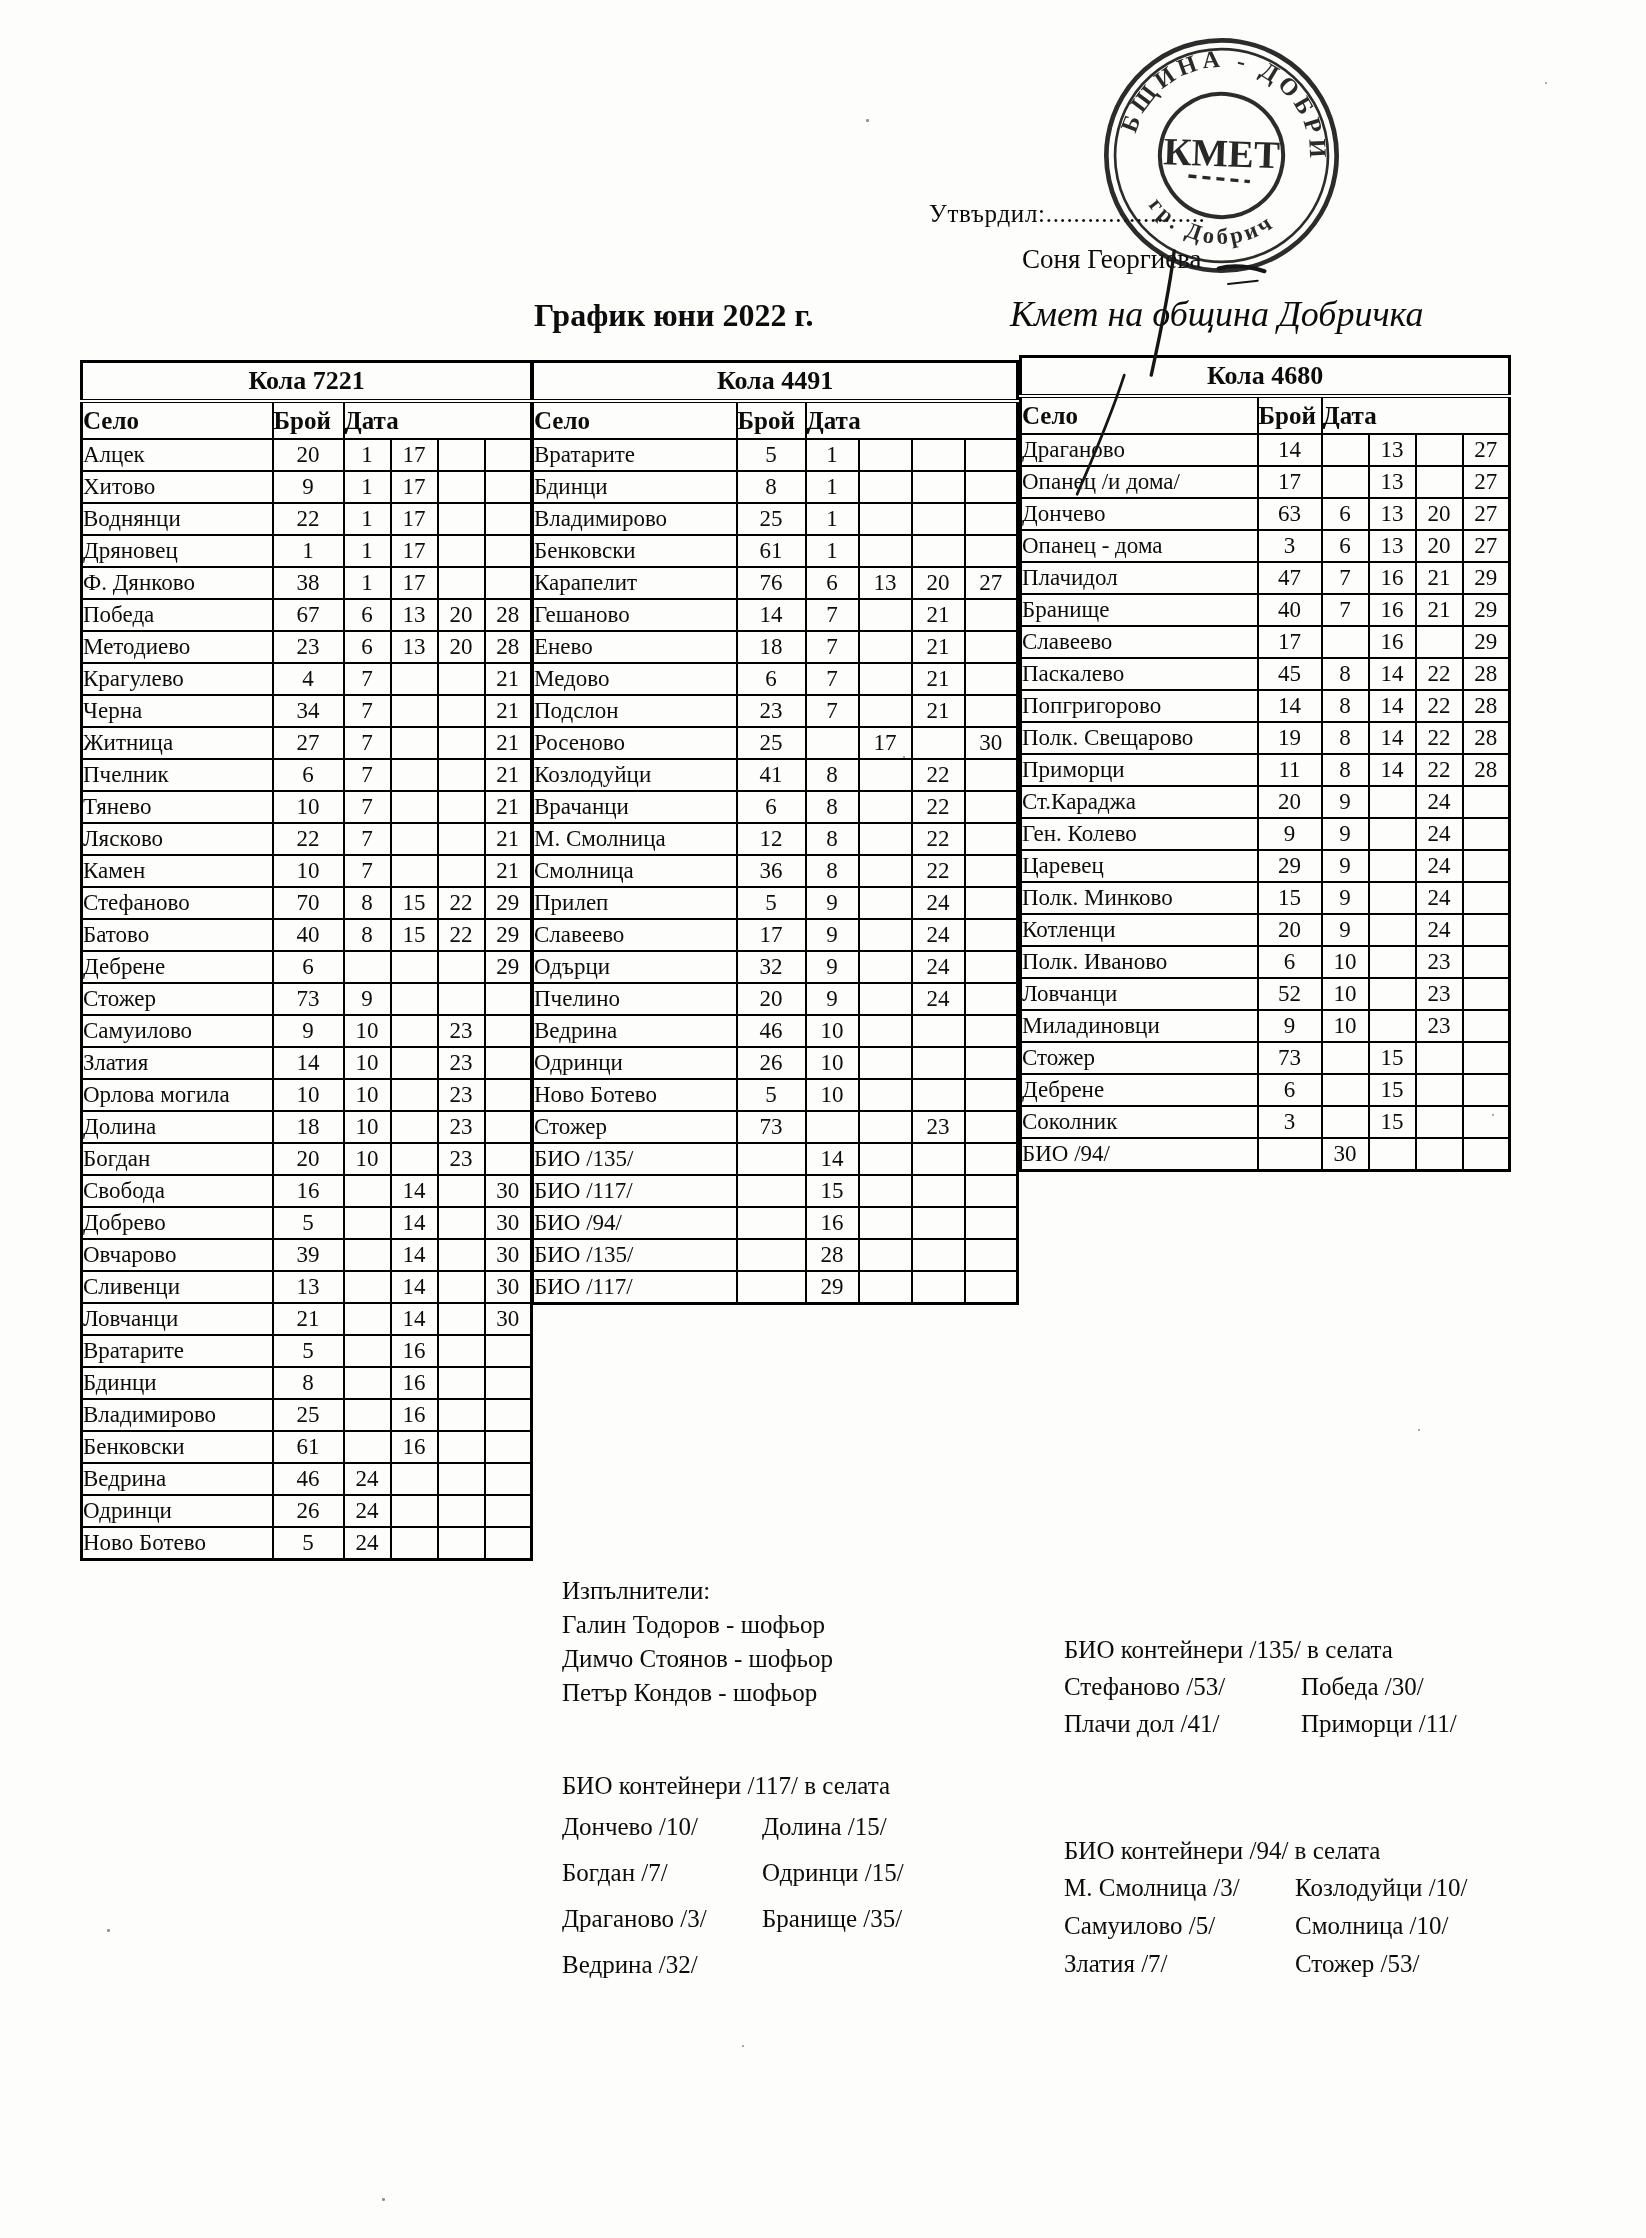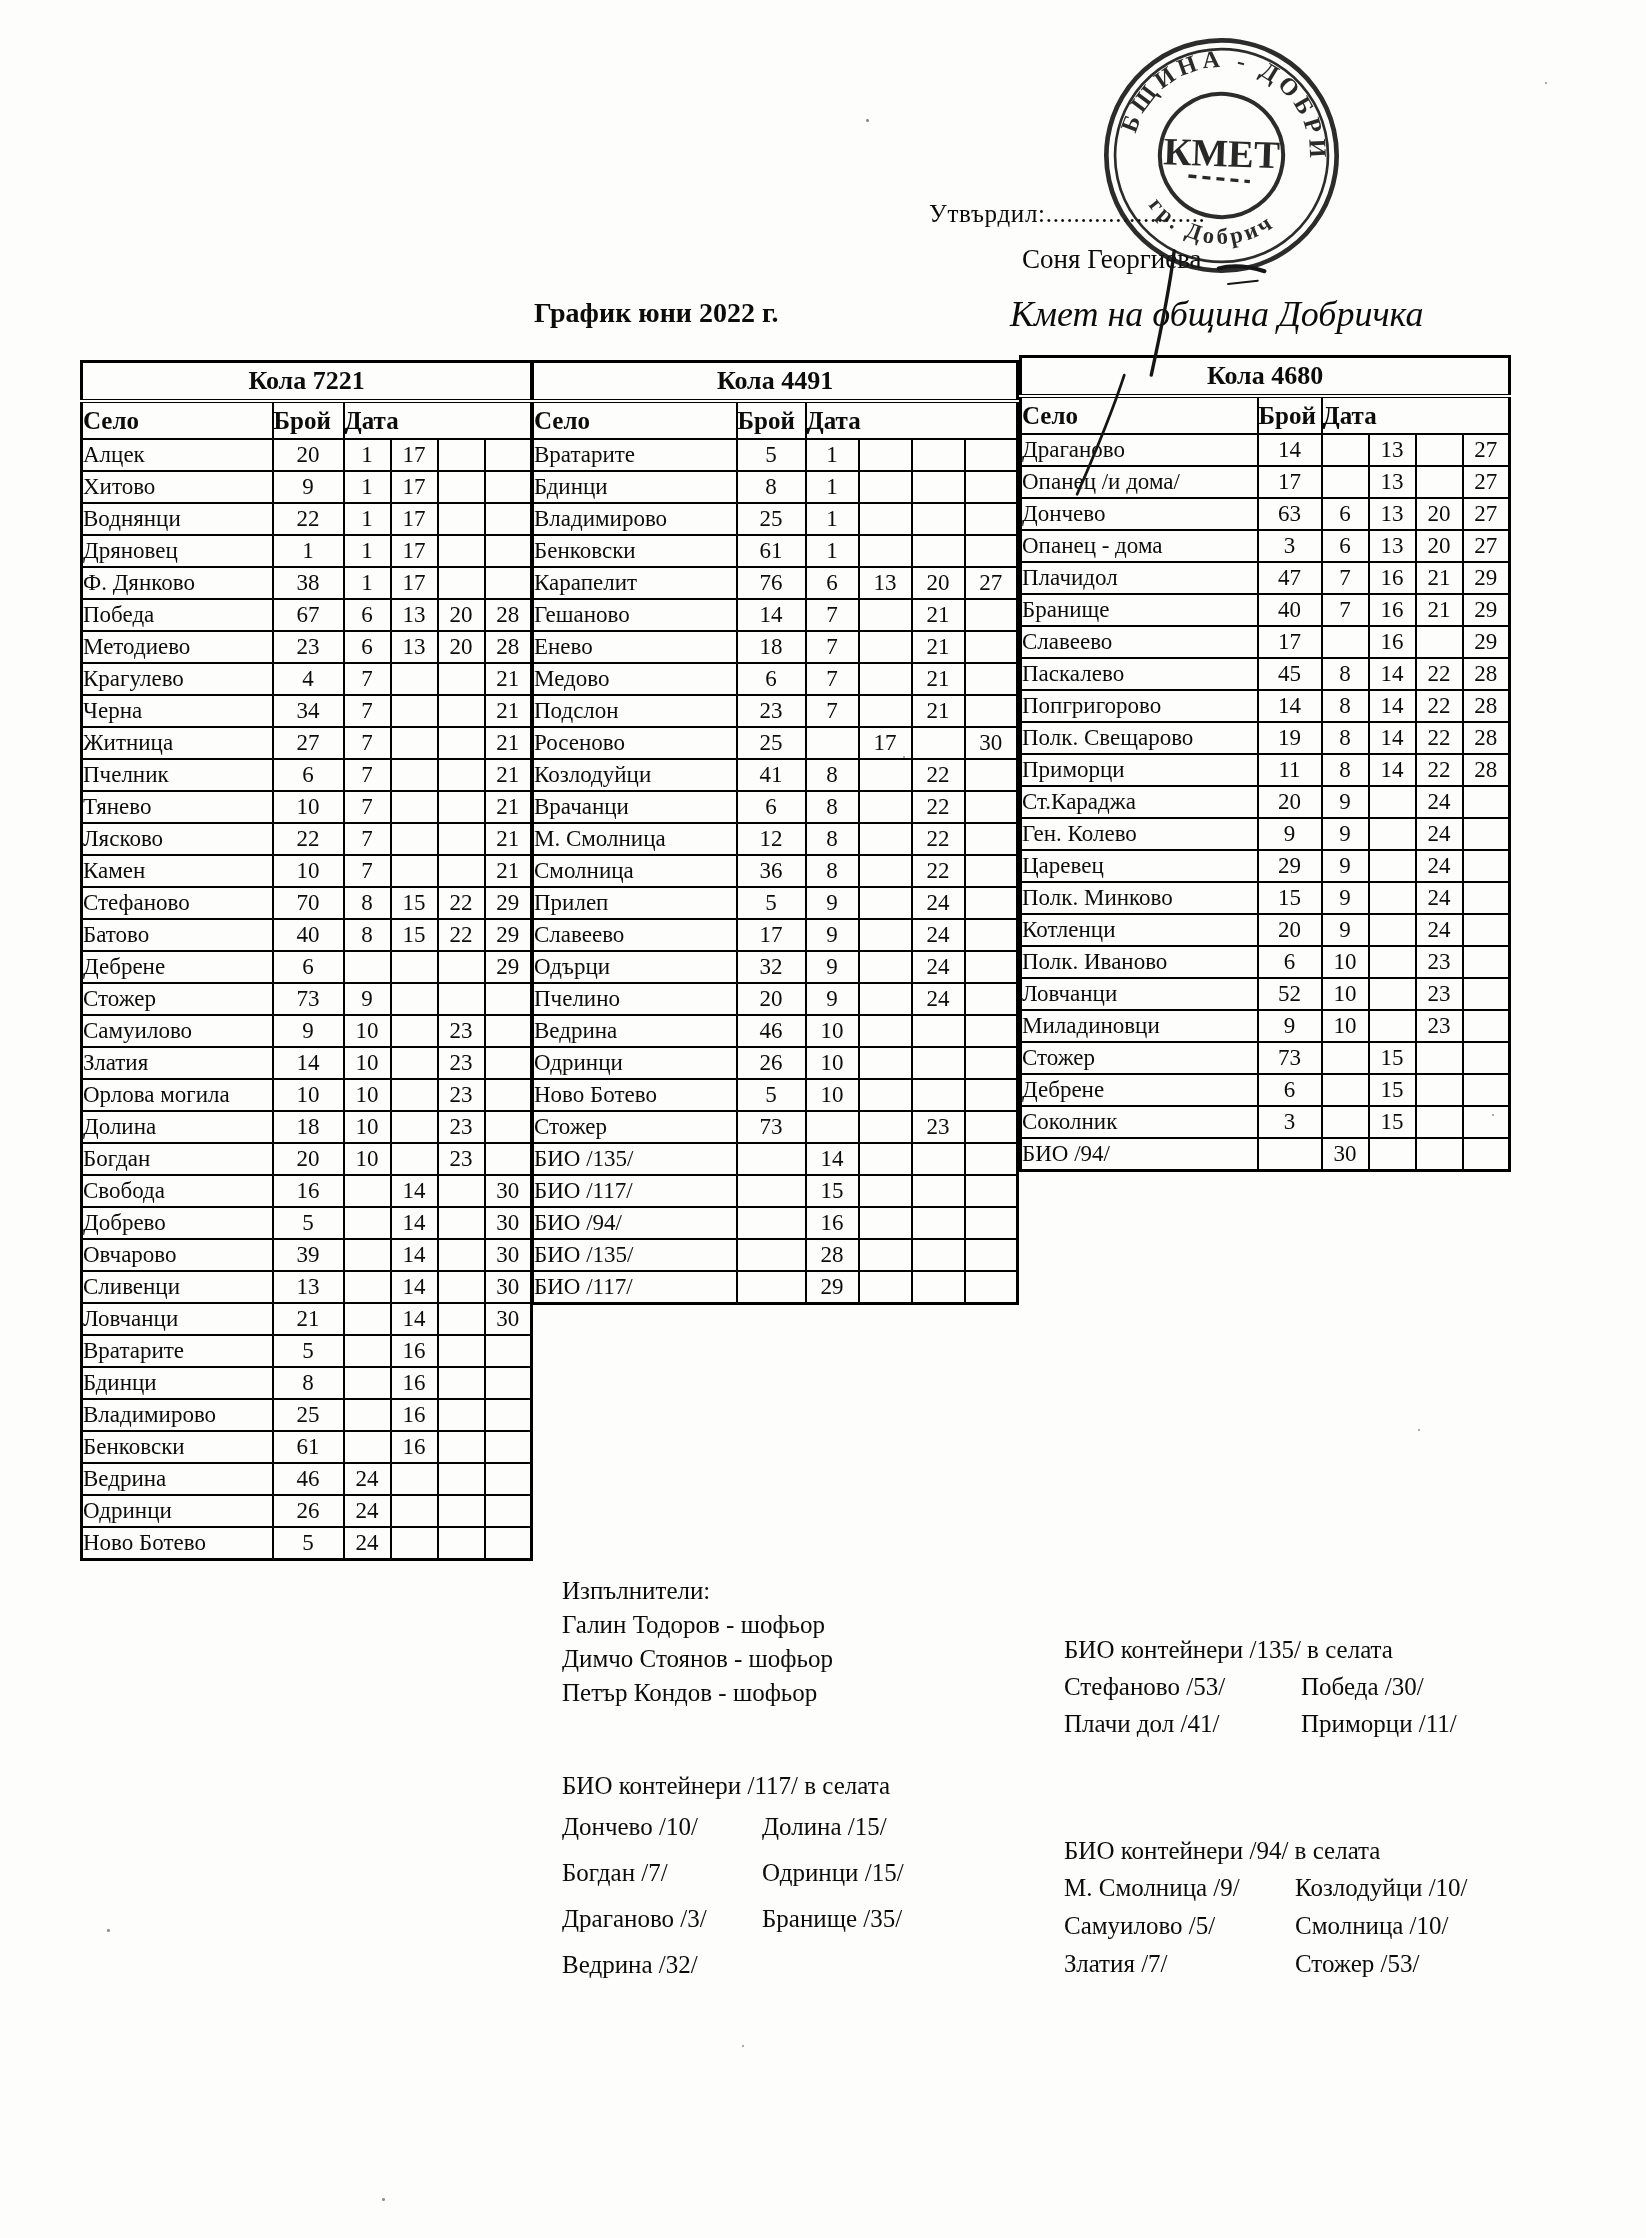--- a/index.html
+++ b/index.html
@@ -5,21 +5,21 @@
   html,body{margin:0;padding:0;background:#e8e8e8;}
   .page{
     position:relative;width:1646px;height:2239px;margin:0 auto;
     background:#fdfdfb;color:#0c0c0c;overflow:hidden;
     font-family:"Liberation Serif", serif;
   }
   
   .approval-label{position:absolute;left:929px;top:200px;font-size:25px;letter-spacing:0.7px;white-space:nowrap;}
   .approval-name{position:absolute;left:1022px;top:244px;font-size:27px;white-space:nowrap;}
   .approval-role{position:absolute;left:1010px;top:293px;font-size:36px;font-style:italic;white-space:nowrap;}
-  .doc-title{position:absolute;left:534px;top:297px;font-size:28px;font-weight:bold;white-space:nowrap;}
+  .doc-title{position:absolute;left:534px;top:297px;font-size:32px;font-weight:bold;white-space:nowrap;}
   
   .stamp{position:absolute;left:1101px;top:35px;width:241px;height:241px;opacity:.9;transform:rotate(9deg);z-index:3;}
   
   table.kola{position:absolute;border-collapse:collapse;table-layout:fixed;background:transparent;border:3.4px solid #000;}
   table.kola th,table.kola td{border:2px solid #000;padding:0;overflow:hidden;white-space:nowrap;}
   tr.row-title th{height:36px;font-size:26px;font-weight:bold;text-align:center;border-bottom:4px double #000;}
   tr.row-head th{height:35px;font-size:25px;font-weight:bold;text-align:left;}
   table.kola tbody td{height:30px;font-size:23px;line-height:30px;}
   td.village{text-align:left;padding-left:6.7px;}
   td.count,td.date{text-align:center;}
@@ -860,21 +860,21 @@
           <div class="list-line">Победа /30/</div>
           <div class="list-line">Приморци /11/</div>
         </div>
     </div>
   </div>
 
   <div class="bio-block bio-94">
     <div class="bio-title">БИО контейнери /94/ в селата</div>
     <div class="bio-cols">
       <div class="bio-col left">
-          <div class="list-line">М. Смолница /9/</div>
+          <div class="list-line">М. Смолница /3/</div>
           <div class="list-line">Самуилово /5/</div>
           <div class="list-line">Златия /7/</div>
         </div>
       <div class="bio-col right">
           <div class="list-line">Козлодуйци /10/</div>
           <div class="list-line">Смолница /10/</div>
           <div class="list-line">Стожер /53/</div>
         </div>
     </div>
   </div>

